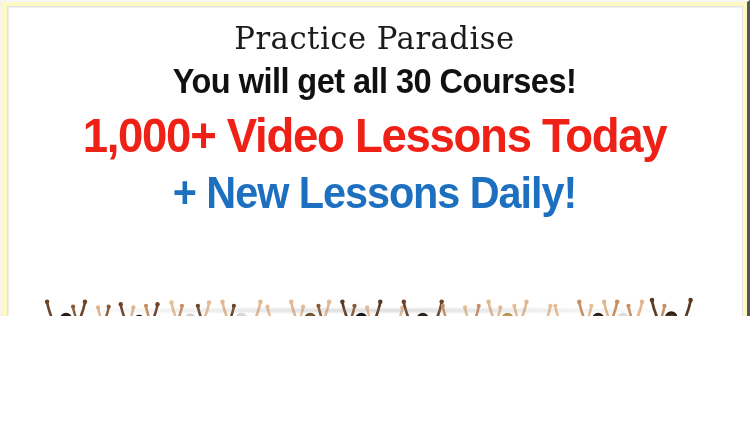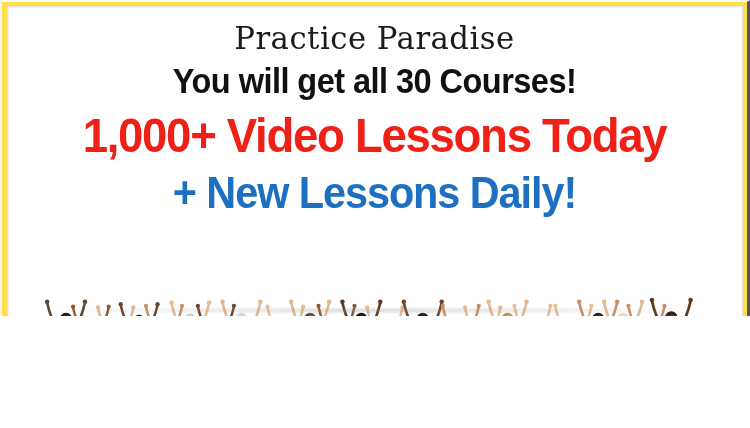--- a/index.html
+++ b/index.html
@@ -5,21 +5,21 @@
   html, body {
     margin: 0;
     padding: 0;
     background: #ffffff;
   }
   #stage {
     position: relative;
     width: 750px;
     height: 316px;
     overflow: hidden;
-    background: #fde047;
+    background: #fef9c3;
     font-family: "Liberation Sans", sans-serif;
   }
   
   .frame-outer {
     position: absolute;
     left: 0; top: 0;
     width: 750px; height: 428px;
     box-sizing: border-box;
     border-left: 2px solid #f3f3f3;
     border-top: 2px solid #f7f7f7;

